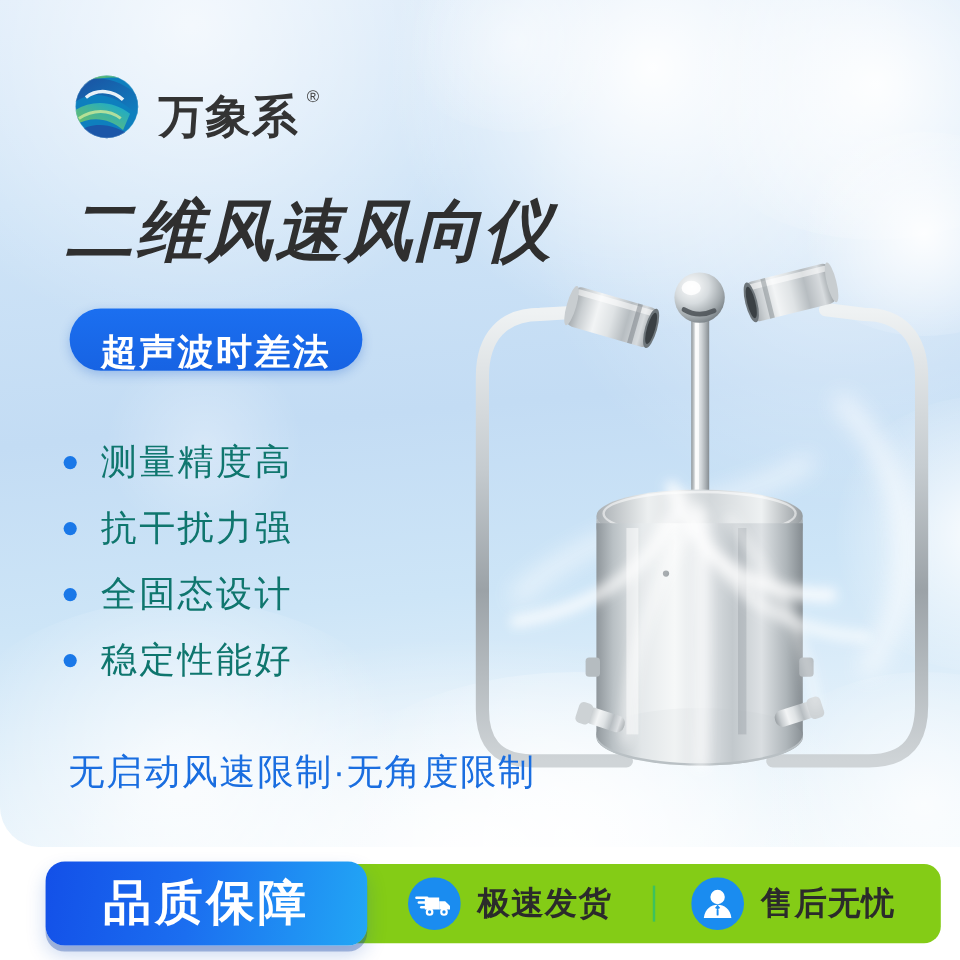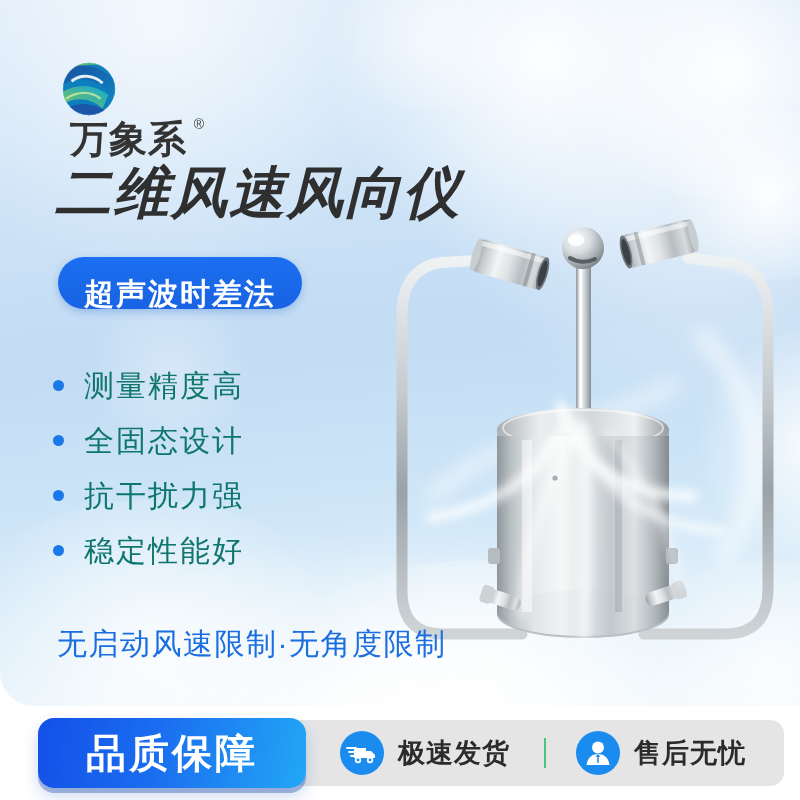--- a/index.html
+++ b/index.html
@@ -40,21 +40,21 @@
   .c3 { left:690px;  top:330px;  width:260px; height:230px; }
   .c4 { left:-60px;  top:500px;  width:420px; height:300px; opacity:.85;}
   .c5 { left:250px;  top:560px;  width:460px; height:280px; opacity:.9;}
   .c6 { left:330px;  top:-40px;  width:200px; height:150px; opacity:.55;}
   .c7 { left:620px;  top:560px;  width:300px; height:220px; opacity:.8;}
   .c8 { left:80px;   top:300px;  width:180px; height:140px; opacity:.35;}
 
   
   .logo-row {
     position:absolute; left:58px; top:58px;
-    display:flex; align-items:flex-start; height:62px;flex-direction:column;
+    display:flex; align-items:flex-end; height:62px;
   }
   .logo-mark { width:62px; height:62px; display:block; }
   .logo-text-wrap { position:relative; margin-left:12px; height:44px; display:flex; align-items:center;}
   .logo-text {
     font-size:38px; font-weight:700; color:#333333;
     letter-spacing:1px; line-height:1;
   }
   .logo-reg {
     position:absolute; right:-17px; top:-3px;
     font-size:14px; color:#444; line-height:1;
@@ -111,21 +111,21 @@
   .product svg { display:block; width:428px; height:500px; }
 
   
   .bottom-bar {
     position:absolute; left:0; top:706px; width:800px; height:94px;
     background:#ffffff;
   }
   .service-panel {
     position:absolute; left:188px; top:14px;
     width:596px; height:66px;
-    background:#e5e5e5; border-radius:14px;
+    background:#84cc16; border-radius:14px;
     display:flex; align-items:center;text-align:right;
   }
   .service-item {
     display:flex; align-items:center;
   }
   .svc-1 { margin-left:152px; }
   .svc-2 { margin-left:0; }
   .svc-icon { width:44px; height:44px; flex:none; }
   .svc-icon svg { display:block; width:44px; height:44px; }
   .svc-label {
@@ -350,25 +350,25 @@
     <span>超声波时差法</span>
   </div>
 
   <div class="features">
     <div class="feat-item">
       <span class="feat-dot"></span>
       <span class="feat-label">测量精度高</span>
     </div>
     <div class="feat-item">
       <span class="feat-dot"></span>
-      <span class="feat-label">全固态设计</span>
+      <span class="feat-label">抗干扰力强</span>
     </div>
     <div class="feat-item">
       <span class="feat-dot"></span>
-      <span class="feat-label">抗干扰力强</span>
+      <span class="feat-label">全固态设计</span>
     </div>
     <div class="feat-item">
       <span class="feat-dot"></span>
       <span class="feat-label">稳定性能好</span>
     </div>
   </div>
 
   <div class="tagline">无启动风速限制·无角度限制</div>
 
   <div class="bottom-bar">

